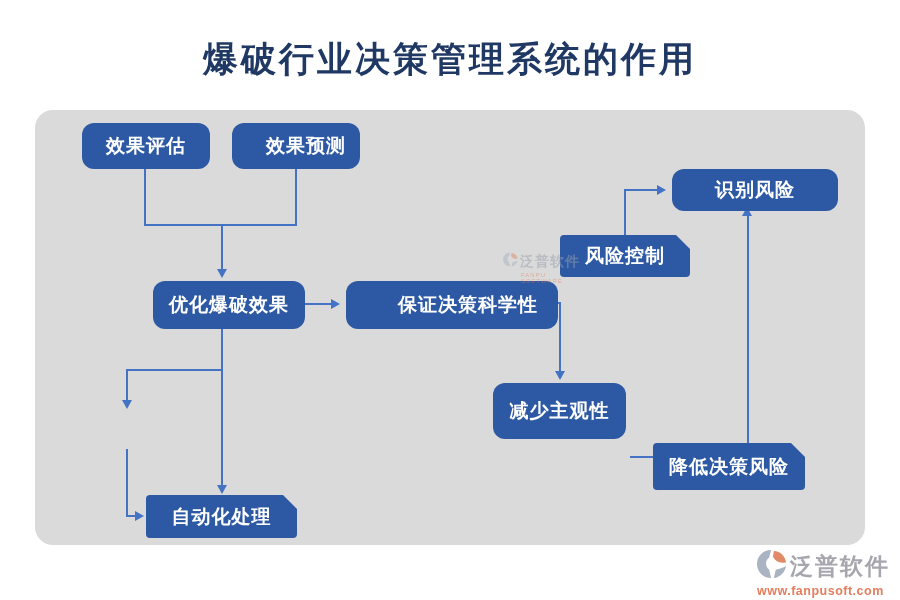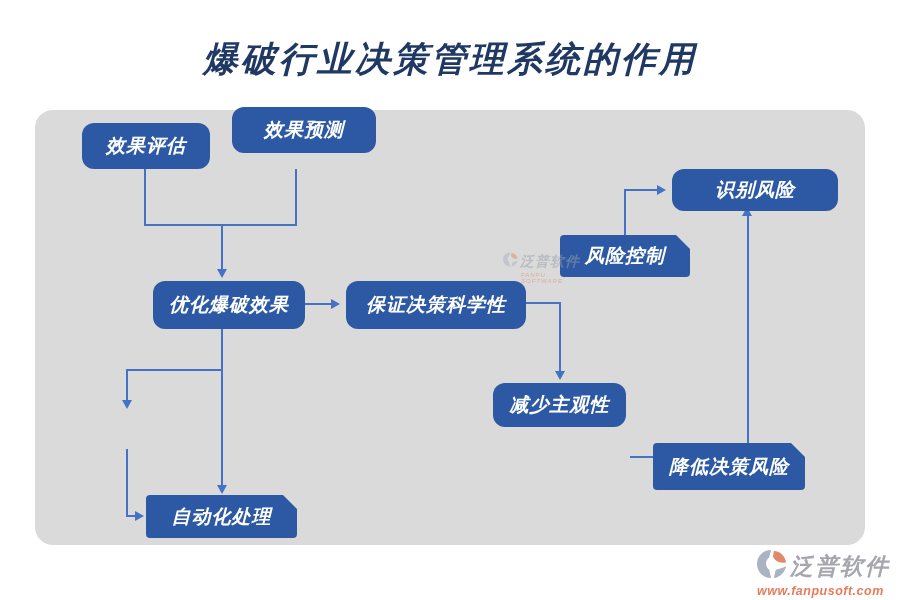--- a/index.html
+++ b/index.html
@@ -6,21 +6,21 @@
     --node-blue:#2d59a4;
     --connector-blue:#4472c4;
     --title-navy:#1f3864;
     --panel-gray:#dadada;
     --logo-gray:#a6a6ae;
     --logo-orange:#e57d5c;
   }
   html,body{margin:0;padding:0;background:#ffffff;}
   .canvas{
     position:relative;width:900px;height:600px;background:#ffffff;
-    font-family:"Liberation Sans",sans-serif;overflow:hidden;font-style:italic;
+    font-family:"Liberation Sans",sans-serif;overflow:hidden;
   }
   .title{
     position:absolute;top:36px;left:0;width:100%;text-align:center;
     font-size:35px;font-weight:bold;color:var(--title-navy);letter-spacing:3px;
   }
   .panel{
     position:absolute;left:35px;top:110px;width:830px;height:435px;
     background:var(--panel-gray);border-radius:18px;z-index:0;
   }
   .node{
@@ -51,26 +51,26 @@
 </head>
 <body>
 
 <div class="canvas">
 
   <div class="title">爆破行业决策管理系统的作用</div>
 
   <div class="panel"></div>
 
   <div class="node" style="left:82px;top:123px;width:128px;height:46px;">效果评估</div>
-  <div class="node" style="left:232px;top:107px;width:144px;height:46px;">效果预测</div>
+  <div class="node" style="left:232px;top:123px;width:108px;height:46px;padding-left:20px;">效果预测</div>
   <div class="node" style="left:672px;top:169px;width:166px;height:42px;">识别风险</div>
   <div class="node bevel" style="left:560px;top:235px;width:130px;height:42px;">风险控制</div>
   <div class="node" style="left:153px;top:281px;width:152px;height:48px;">优化爆破效果</div>
-  <div class="node" style="left:346px;top:281px;width:180px;height:48px;">保证决策科学性</div>
-  <div class="node" style="left:493px;top:383px;width:133px;height:44px;">减少主观性</div>
+  <div class="node" style="left:346px;top:281px;width:180px;height:48px;padding-left:32px;">保证决策科学性</div>
+  <div class="node" style="left:493px;top:383px;width:133px;height:56px;">减少主观性</div>
   <div class="node bevel" style="left:653px;top:443px;width:152px;height:47px;">降低决策风险</div>
   <div class="node bevel" style="left:146px;top:495px;width:151px;height:43px;">自动化处理</div>
 
   <div class="line" style="left:144px;top:169px;width:2px;height:57px;"></div>
   <div class="line" style="left:295px;top:169px;width:2px;height:57px;"></div>
   <div class="line" style="left:144px;top:224px;width:153px;height:2px;"></div>
   <div class="line" style="left:221px;top:226px;width:2px;height:44px;"></div>
   <div class="arrow down" style="left:217px;top:269px;"></div>
 
   <div class="line" style="left:299px;top:303px;width:33px;height:2px;"></div>

